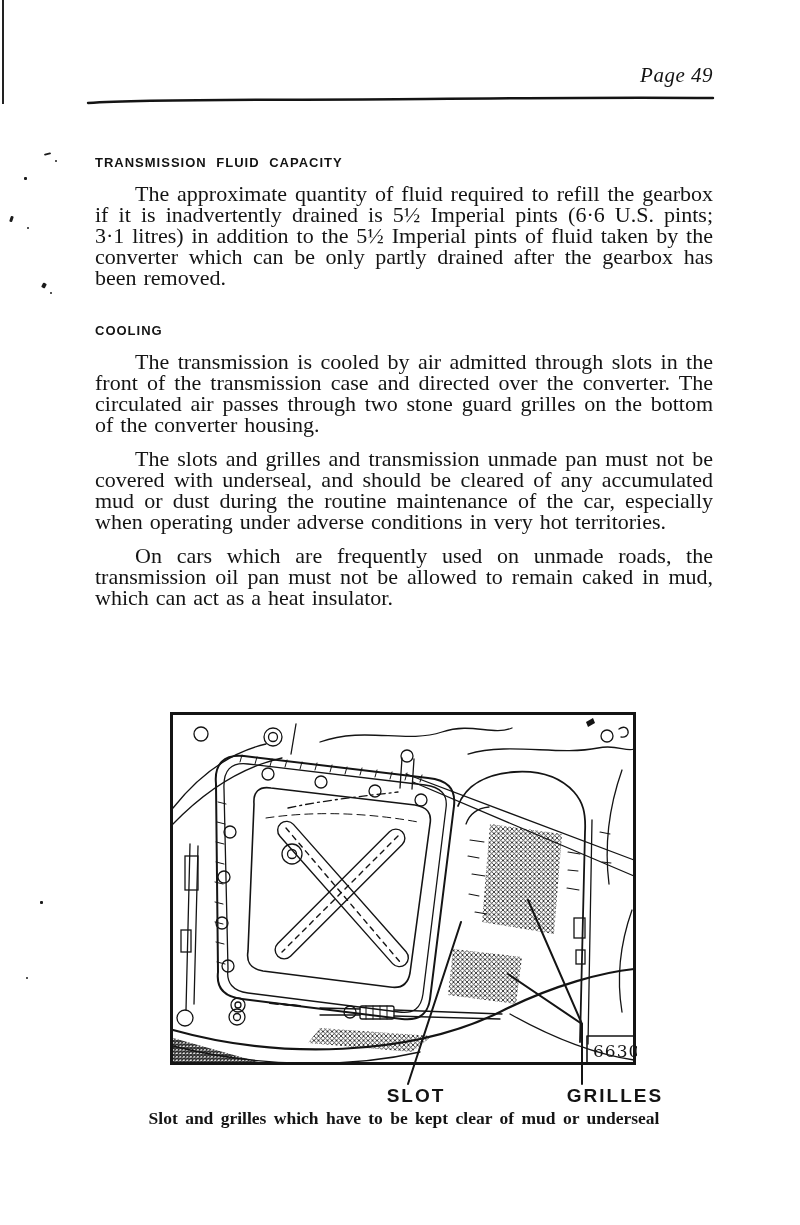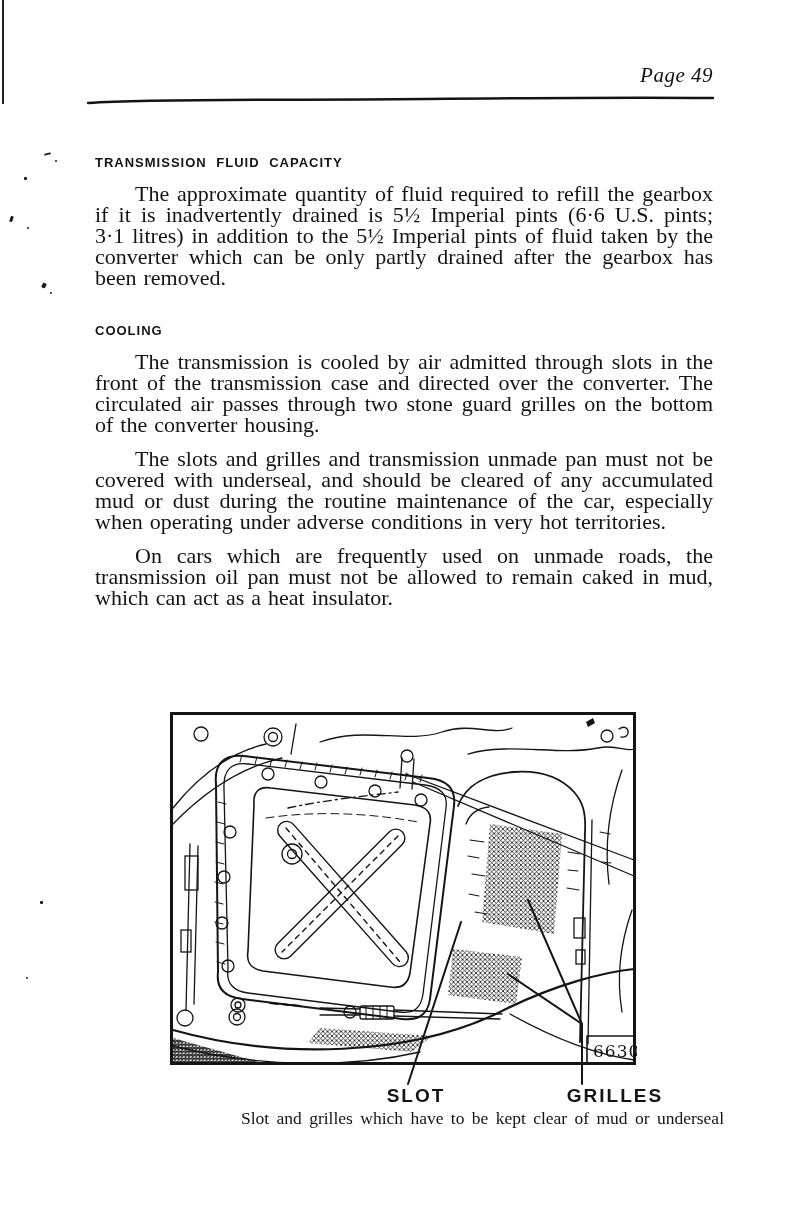--- a/index.html
+++ b/index.html
@@ -45,21 +45,21 @@
     position:absolute;
     transform:translateX(-50%);
     font-family:"Liberation Sans", sans-serif;
     font-size:19px; font-weight:600; letter-spacing:2px;
     color:#141414; white-space:nowrap;
   }
   .label-slot{left:416px; top:1085px;}
   .label-grilles{left:580px; top:1085px;margin-left:35px;}
   .figure-caption{
     position:absolute; left:84px; top:1108px; width:640px;
-    text-align:right; font-weight:normal; font-size:17.5px;
+    text-align:center; font-weight:bold; font-size:17.5px;
     word-spacing:3px; color:#141414;
   }
   
   .scan-edge{
     position:absolute; left:2px; top:0; width:2px; height:104px;
     background:#222;
   }
   .speck{position:absolute; background:#1c1c1c; border-radius:1px;}
   .sp1{left:44px; top:153px; width:7px; height:2px; transform:rotate(-14deg);}
   .sp2{left:55px; top:160px; width:2px; height:2px;}

